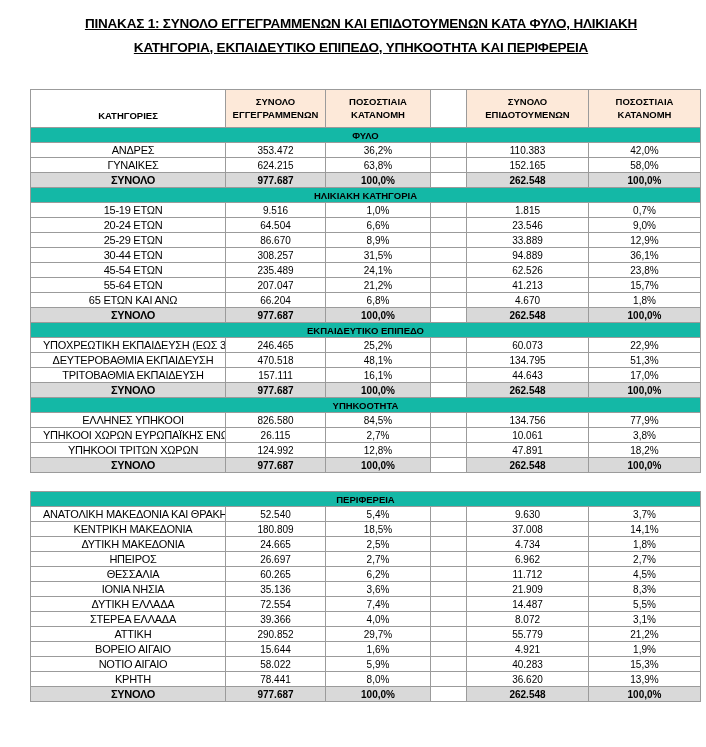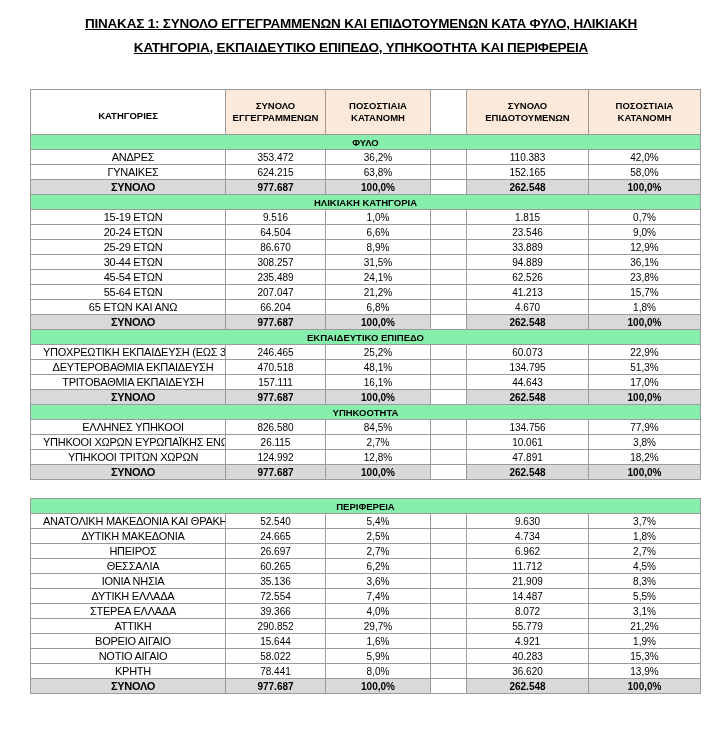--- a/index.html
+++ b/index.html
@@ -50,31 +50,31 @@
     background: var(--header-fill, #FDE9D9);
     height: 32px;
     white-space: normal;
     line-height: 1.3;
     font-size: 9.5px;
     font-weight: bold;
   }
   tr.hdr-row td.cat-hdr {
     background: #ffffff;
     vertical-align: bottom;
-    padding-bottom: 12px;
+    padding-bottom: 5px;
   }
   tr.hdr-row td.spacer { background: #ffffff; }
   td.label {
     font-size: 11px;
     letter-spacing: -0.25px;
     padding-left: 12px;
   }
   tr.section-row td {
     font-weight: bold;
-    background: #86efac;
+    background: #14b8a6;
     font-size: 9.5px;
   }
   tr.total-row td {
     font-weight: bold;
     background: var(--total-fill, #D9D9D9);
     margin-top: 32px;
   }
   tr.total-row td.spacer { background: #ffffff; }
   tr.gap-row td {
     border: none;
@@ -280,20 +280,28 @@
       </tr>
       <tr class="data-row">
         <td class="label">ΑΝΑΤΟΛΙΚΗ ΜΑΚΕΔΟΝΙΑ ΚΑΙ ΘΡΑΚΗ</td>
         <td>52.540</td>
         <td>5,4%</td>
         <td class="spacer"></td>
         <td>9.630</td>
         <td>3,7%</td>
       </tr>
       <tr class="data-row">
+        <td class="label">ΚΕΝΤΡΙΚΗ ΜΑΚΕΔΟΝΙΑ</td>
+        <td>180.809</td>
+        <td>18,5%</td>
+        <td class="spacer"></td>
+        <td>37.008</td>
+        <td>14,1%</td>
+      </tr>
+      <tr class="data-row">
         <td class="label">ΔΥΤΙΚΗ ΜΑΚΕΔΟΝΙΑ</td>
         <td>24.665</td>
         <td>2,5%</td>
         <td class="spacer"></td>
         <td>4.734</td>
         <td>1,8%</td>
       </tr>
       <tr class="data-row">
         <td class="label">ΗΠΕΙΡΟΣ</td>
         <td>26.697</td>

